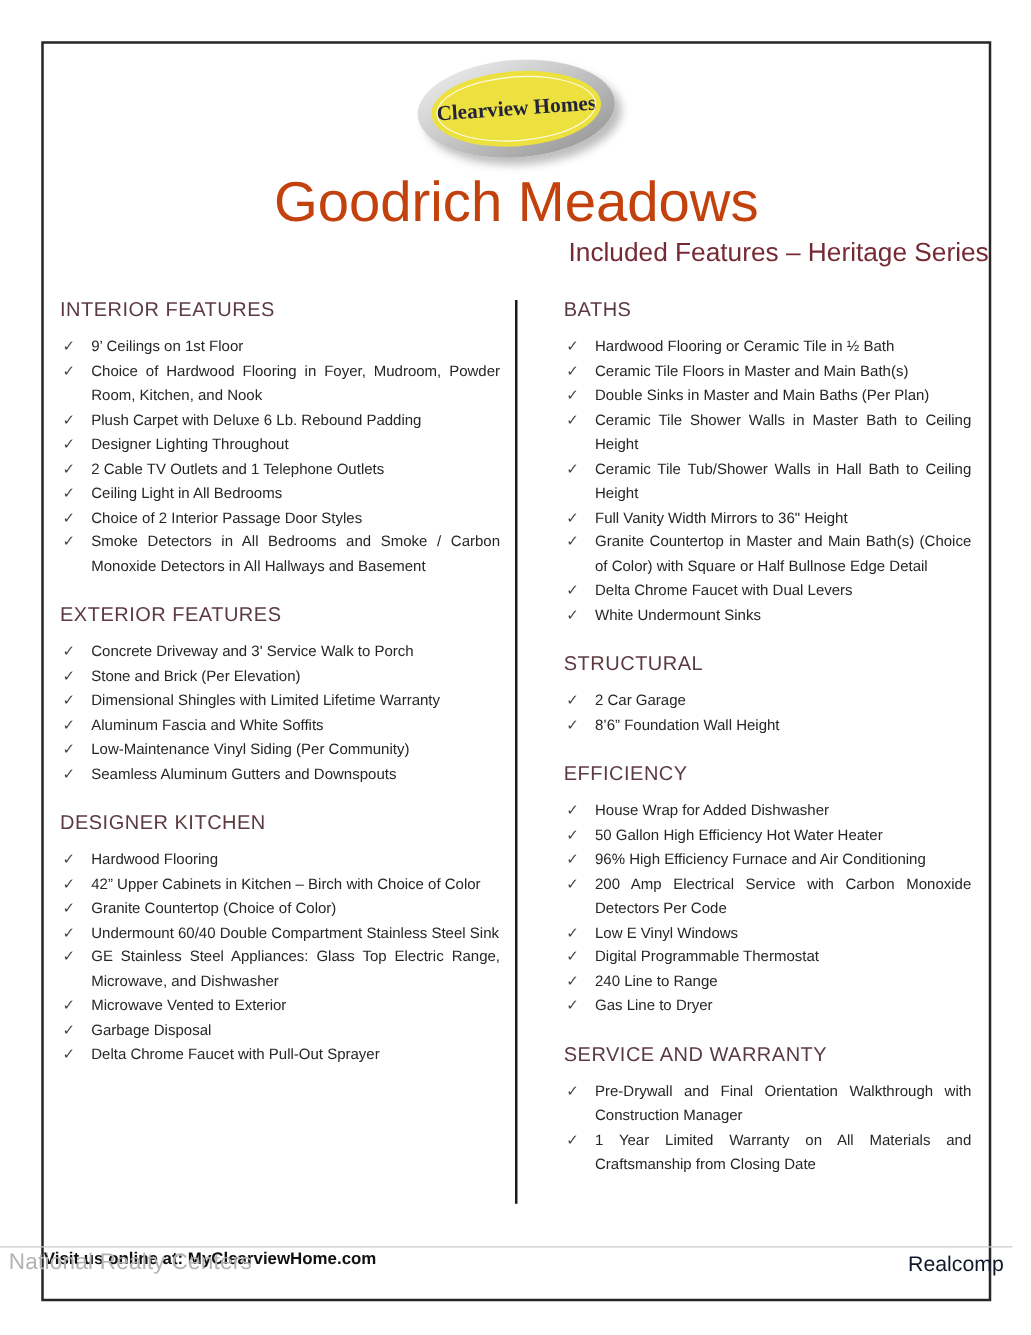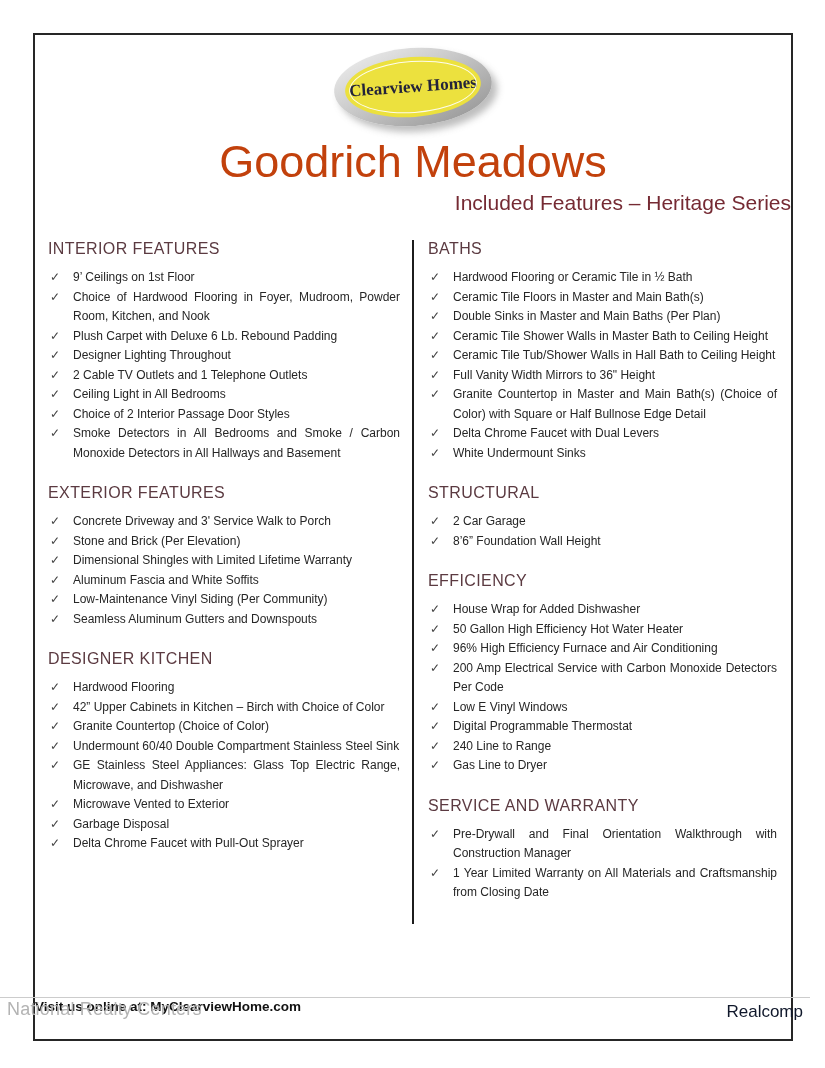--- a/index.html
+++ b/index.html
@@ -50,21 +50,21 @@
     color:#752a33;
   }
   
   .columns {
     display:flex; align-items:stretch;
     margin-top:25px; padding:0 13px;
   }
   .col { }
   .col-left  { flex:0 0 364px; padding-right:12px; }
   .col-divider { flex:0 0 2px; background:#1c1c1c; }
-  .col-right { flex:1; padding-left:14px; padding-right:1px; }
+  .col-right { flex:1; padding-left:37px; padding-right:1px; }
   .section { margin-bottom:21px; }
   .section-heading {
     font-size:16px; font-weight:400; letter-spacing:.4px;
     color:#5b3a41; margin-bottom:10px;
   }
   .feature-list { list-style:none; }
   .feature-item {
     position:relative; padding-left:25px;
     font-size:12px; line-height:19.5px;
     text-align:justify; color:#262626;

